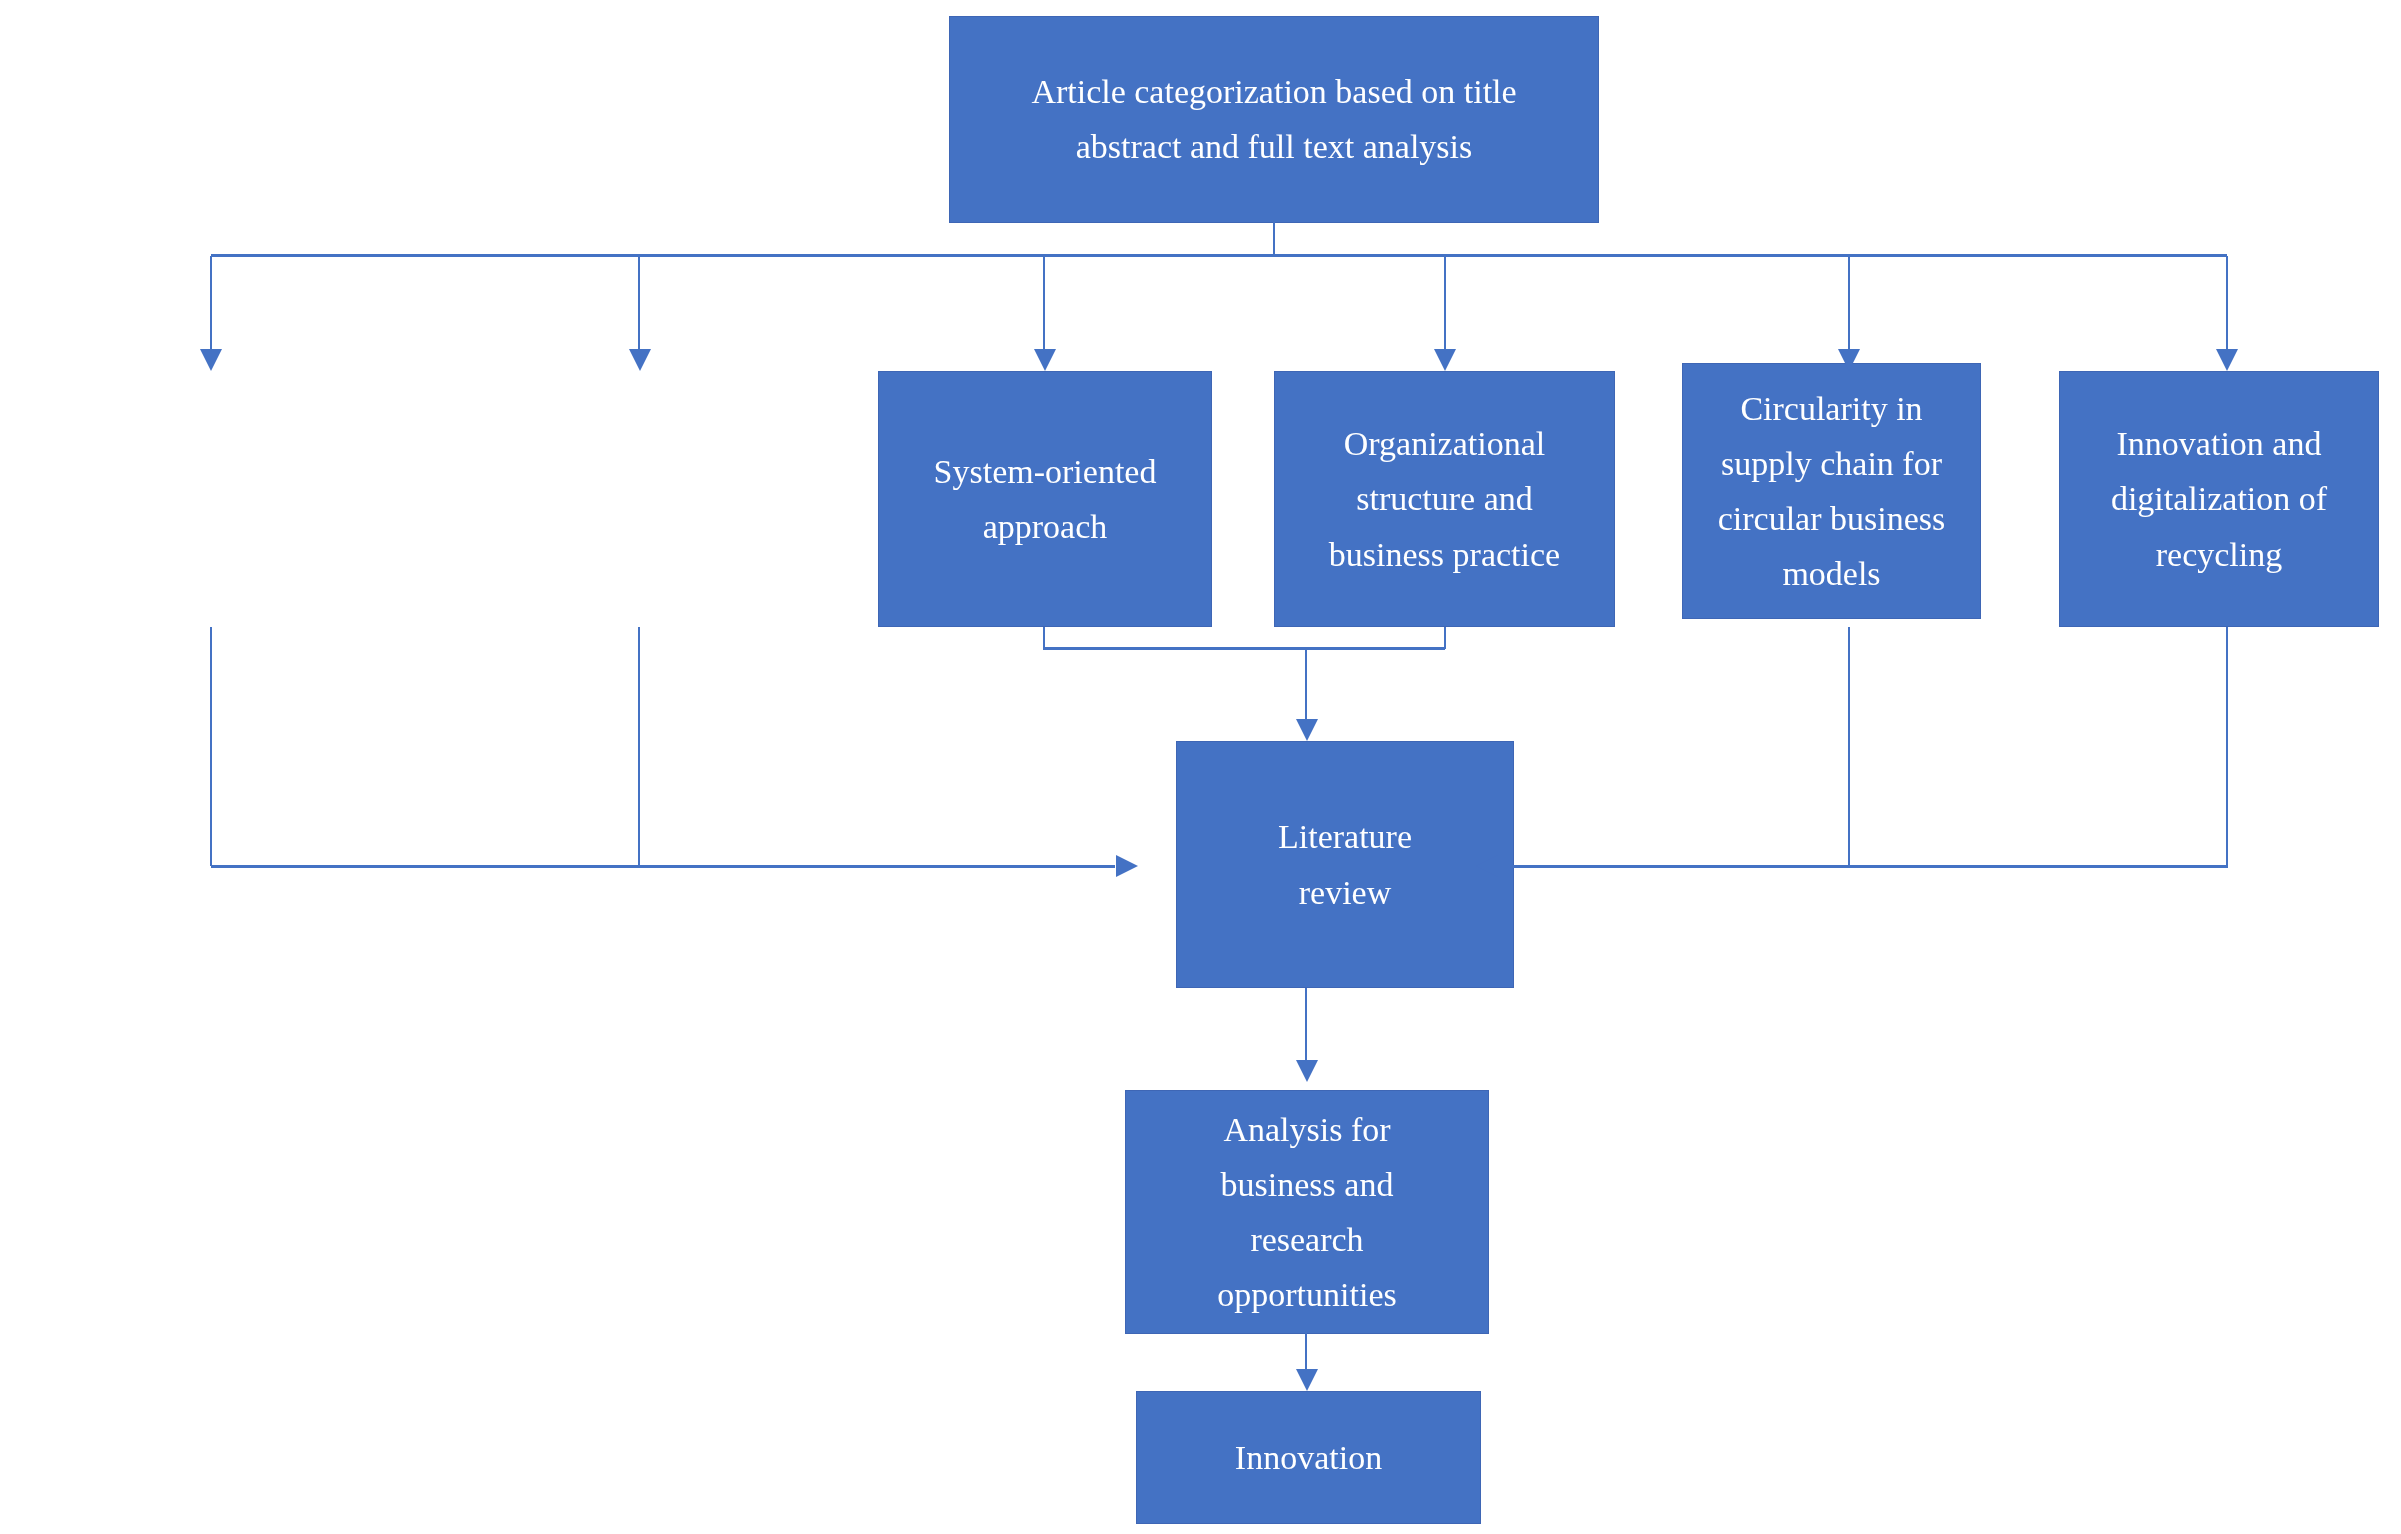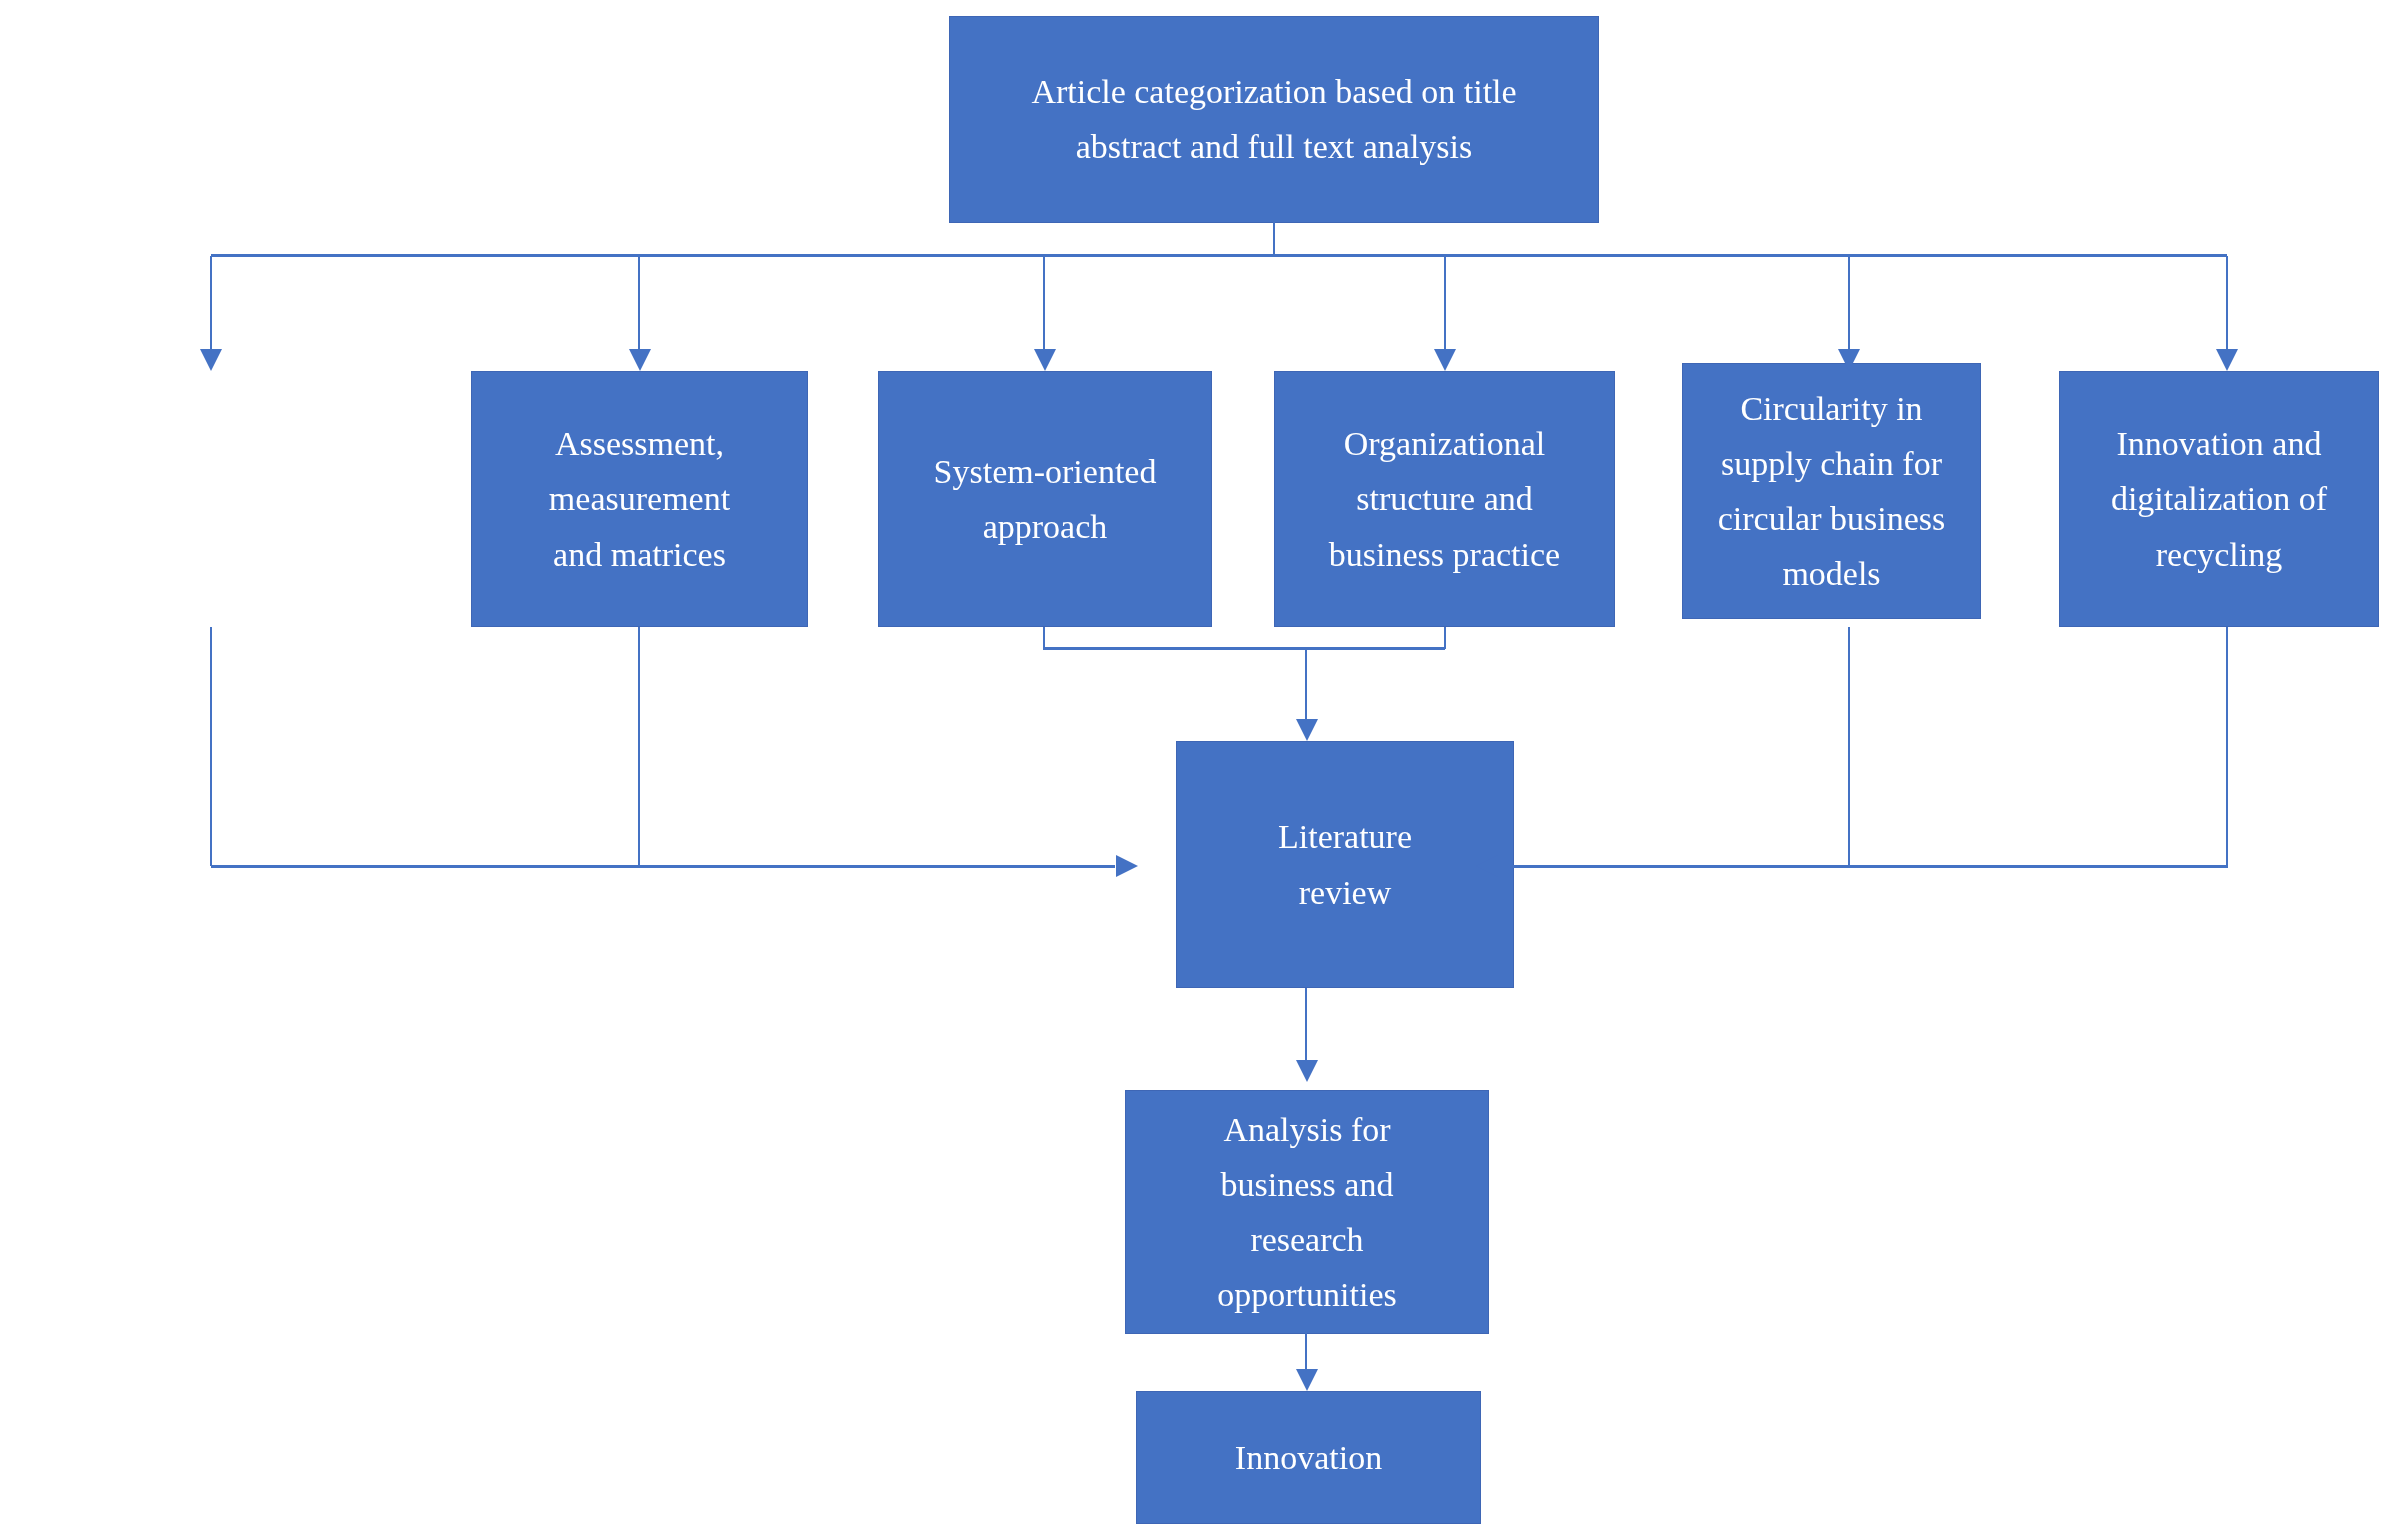--- a/index.html
+++ b/index.html
@@ -38,23 +38,20 @@
 </head>
 <body>
 
 <div id="canvas">
 
   <div class="box" style="left:949px; top:15.6px; width:650px; height:207px;">
     <span class="lbl" style="max-width:546px;">Article categorization based on title abstract and full text analysis</span>
   </div>
 
 
-  <div class="box" style="left:471px; top:371px; width:337px; height:256px;">
-    <span class="lbl" style="max-width:224px;">Assessment, measurement and matrices</span>
-  </div>
 
   <div class="box" style="left:878px; top:371px; width:334px; height:256px;">
     <span class="lbl" style="max-width:280px;">System-oriented approach</span>
   </div>
 
   <div class="box" style="left:1274px; top:371px; width:341px; height:256px;">
     <span class="lbl" style="max-width:237px;">Organizational structure and business practice</span>
   </div>
 
   <div class="box" style="left:1682px; top:363px; width:299px; height:256px;">

